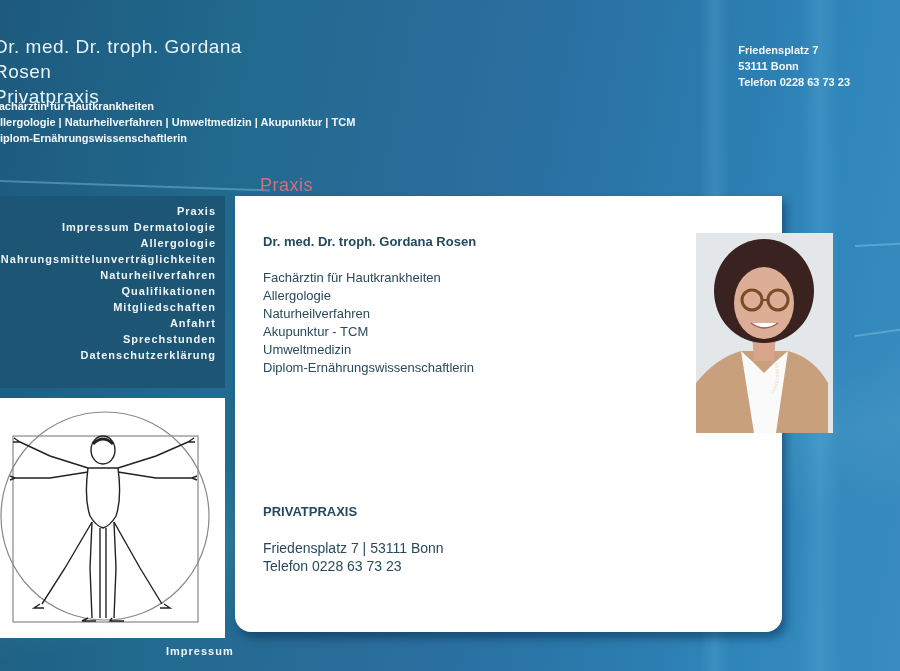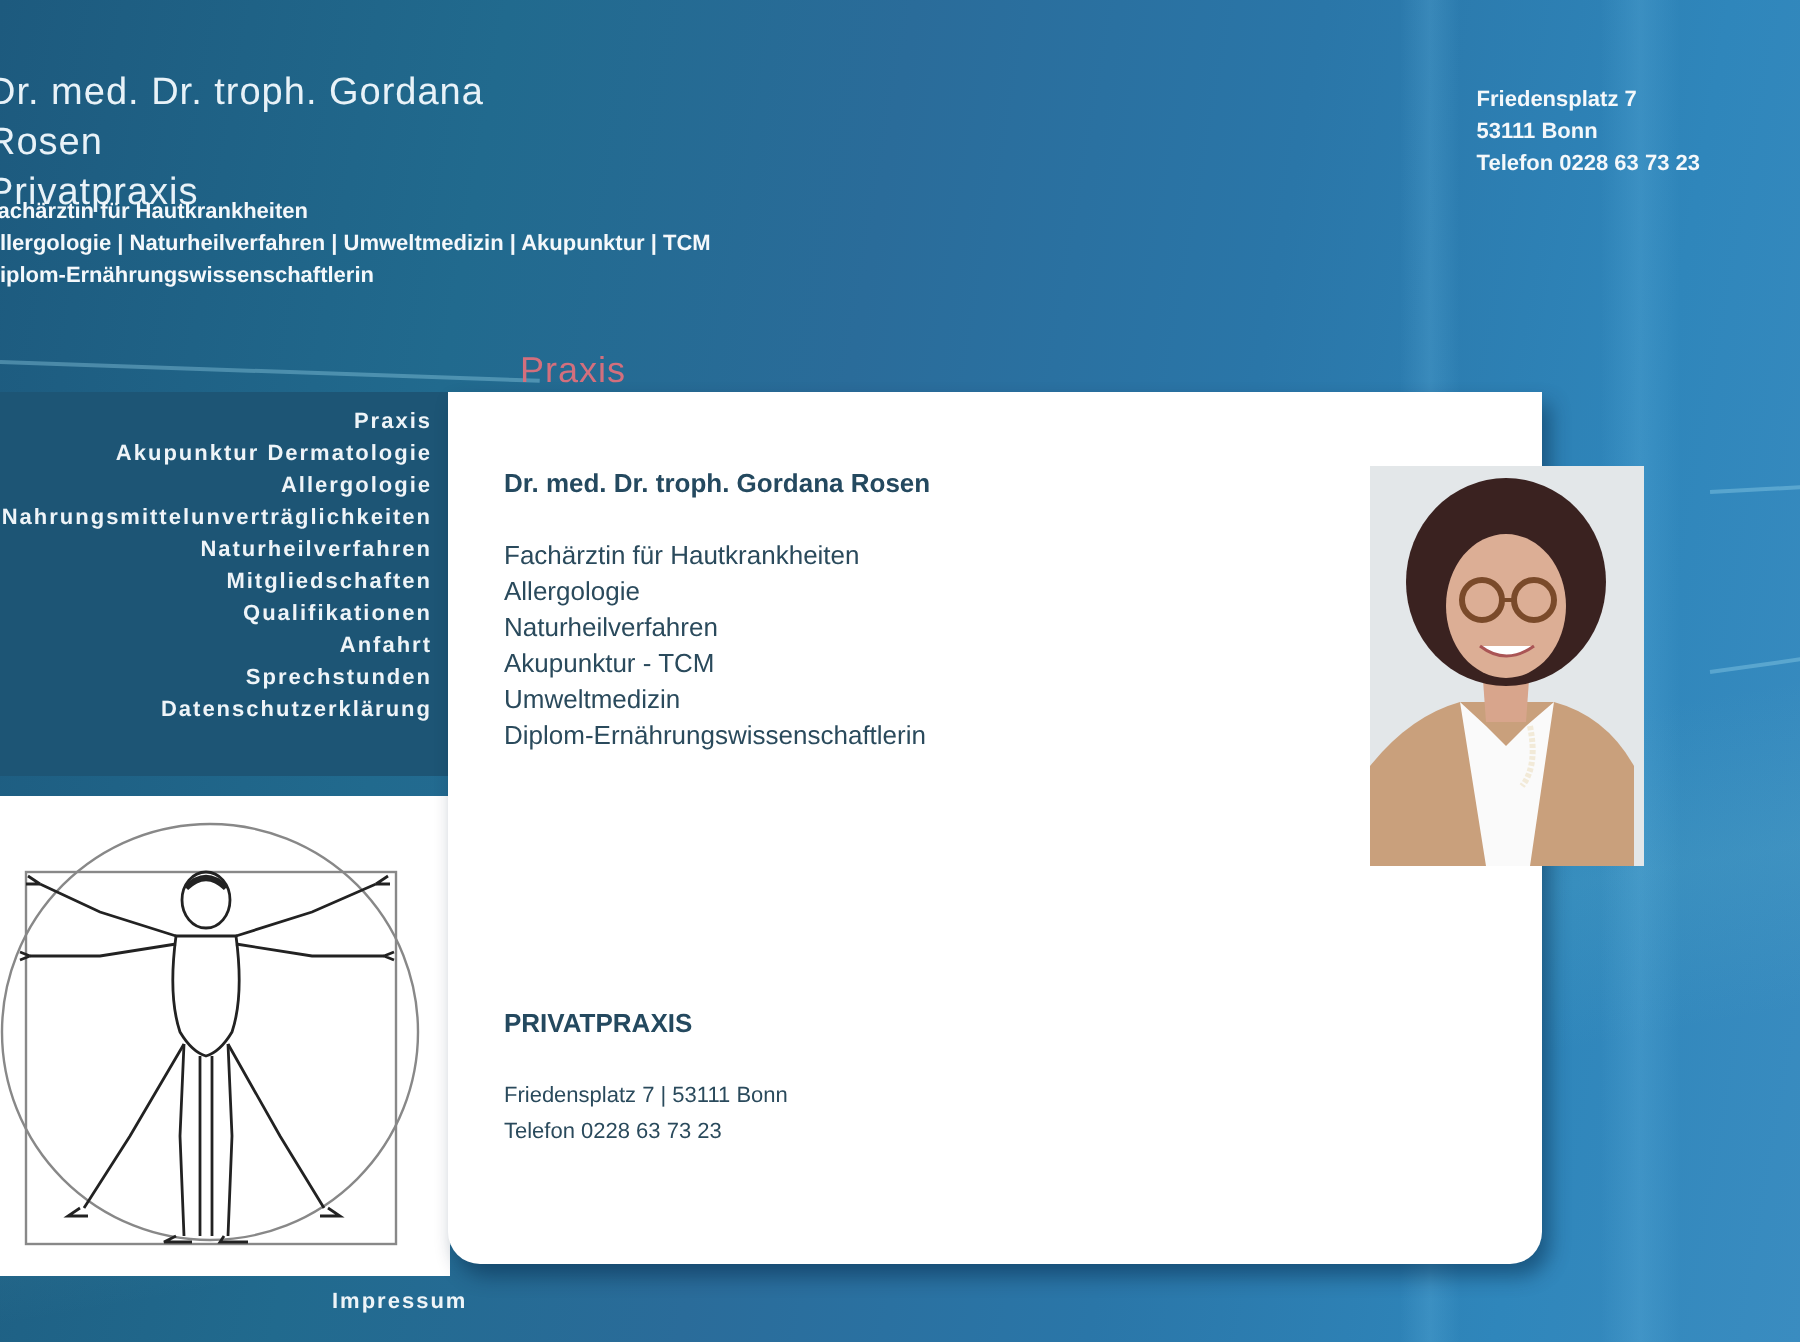--- a/index.html
+++ b/index.html
@@ -18,26 +18,26 @@
   .hdr-addr { position:absolute; right:50px; top:42px; text-align:left; color:#f4f8fb; font-size:11px; font-weight:bold; line-height:16px; }
 
   .page-heading { position:absolute; left:260px; top:175px; color:#d36f7d; font-size:18px; letter-spacing:0.5px; }
 
   .nav { position:absolute; left:0; top:196px; width:225px; height:192px; background:#1d5575; padding-top:7px; box-sizing:border-box; }
   .nav a { display:block; text-align:right; padding-right:9px; color:#eef4f8; font-size:11px; font-weight:bold; letter-spacing:1px; line-height:16px; text-decoration:none; white-space:nowrap; }
 
   .vitruvian { position:absolute; left:0; top:398px; width:225px; height:240px; background:#fff; }
   .impressum { position:absolute; left:146px; top:645px; color:#eef4f8; font-size:11px; font-weight:bold; letter-spacing:1px; text-decoration:none;margin-left:20px; }
 
-  .card { position:absolute; left:224px; top:196px; width:547px; height:436px; background:#fff; border-radius:0 0 16px 16px; box-shadow:4px 6px 10px rgba(0,30,60,0.45); }
+  .card { position:absolute; left:235px; top:196px; width:547px; height:436px; background:#fff; border-radius:0 0 16px 16px; box-shadow:4px 6px 10px rgba(0,30,60,0.45); }
   .card .name { position:absolute; left:28px; top:38px; color:#24495f; font-size:13px; font-weight:bold; }
   .card .quals { position:absolute; left:28px; top:73px; color:#2a4a5c; font-size:13px; line-height:18px; }
   .card .quals div { white-space:nowrap; }
   .card .pp { position:absolute; left:28px; top:308px; color:#24495f; font-size:13px; font-weight:bold; }
-  .card .contact { position:absolute; left:28px; top:343px; color:#2a4a5c; font-size:11px; line-height:18px; }
+  .card .contact { position:absolute; left:28px; top:343px; color:#2a4a5c; font-size:14px; line-height:18px; }
   .portrait { position:absolute; left:461px; top:37px; width:137px; height:200px; background:#e2e6e8; overflow:hidden; }
 </style>
 </head>
 <body>
 
 <div class="glow" style="left:800px"></div>
 <div class="glow" style="left:700px;width:30px"></div>
 <div class="streak" style="left:0;top:180px;width:270px;transform:rotate(2deg)"></div>
 <div class="streak" style="left:855px;top:245px;width:60px;transform:rotate(-3deg)"></div>
 <div class="streak" style="left:855px;top:335px;width:60px;transform:rotate(-8deg)"></div>
@@ -55,26 +55,26 @@
 <div class="hdr-addr">
   <div>Friedensplatz 7</div>
   <div>53111 Bonn</div>
   <div>Telefon 0228 63 73 23</div>
 </div>
 
 <div class="page-heading">Praxis</div>
 
 <nav class="nav">
   <a href="#">Praxis</a>
-  <a href="#">Akupunktur Dermatologie</a>
+  <a href="#">Impressum Dermatologie</a>
   <a href="#">Allergologie</a>
   <a href="#">Nahrungsmittelunverträglichkeiten</a>
   <a href="#">Naturheilverfahren</a>
+  <a href="#">Qualifikationen</a>
   <a href="#">Mitgliedschaften</a>
-  <a href="#">Qualifikationen</a>
   <a href="#">Anfahrt</a>
   <a href="#">Sprechstunden</a>
   <a href="#">Datenschutzerklärung</a>
 </nav>
 
 <div class="vitruvian">
   <svg width="225" height="240" viewBox="0 0 225 240">
     <circle cx="105" cy="118" r="104" fill="none" stroke="#888" stroke-width="1.2"></circle>
     <rect x="13" y="38" width="185" height="186" fill="none" stroke="#888" stroke-width="1.2"></rect>
     <g fill="none" stroke="#222" stroke-width="1.4">

